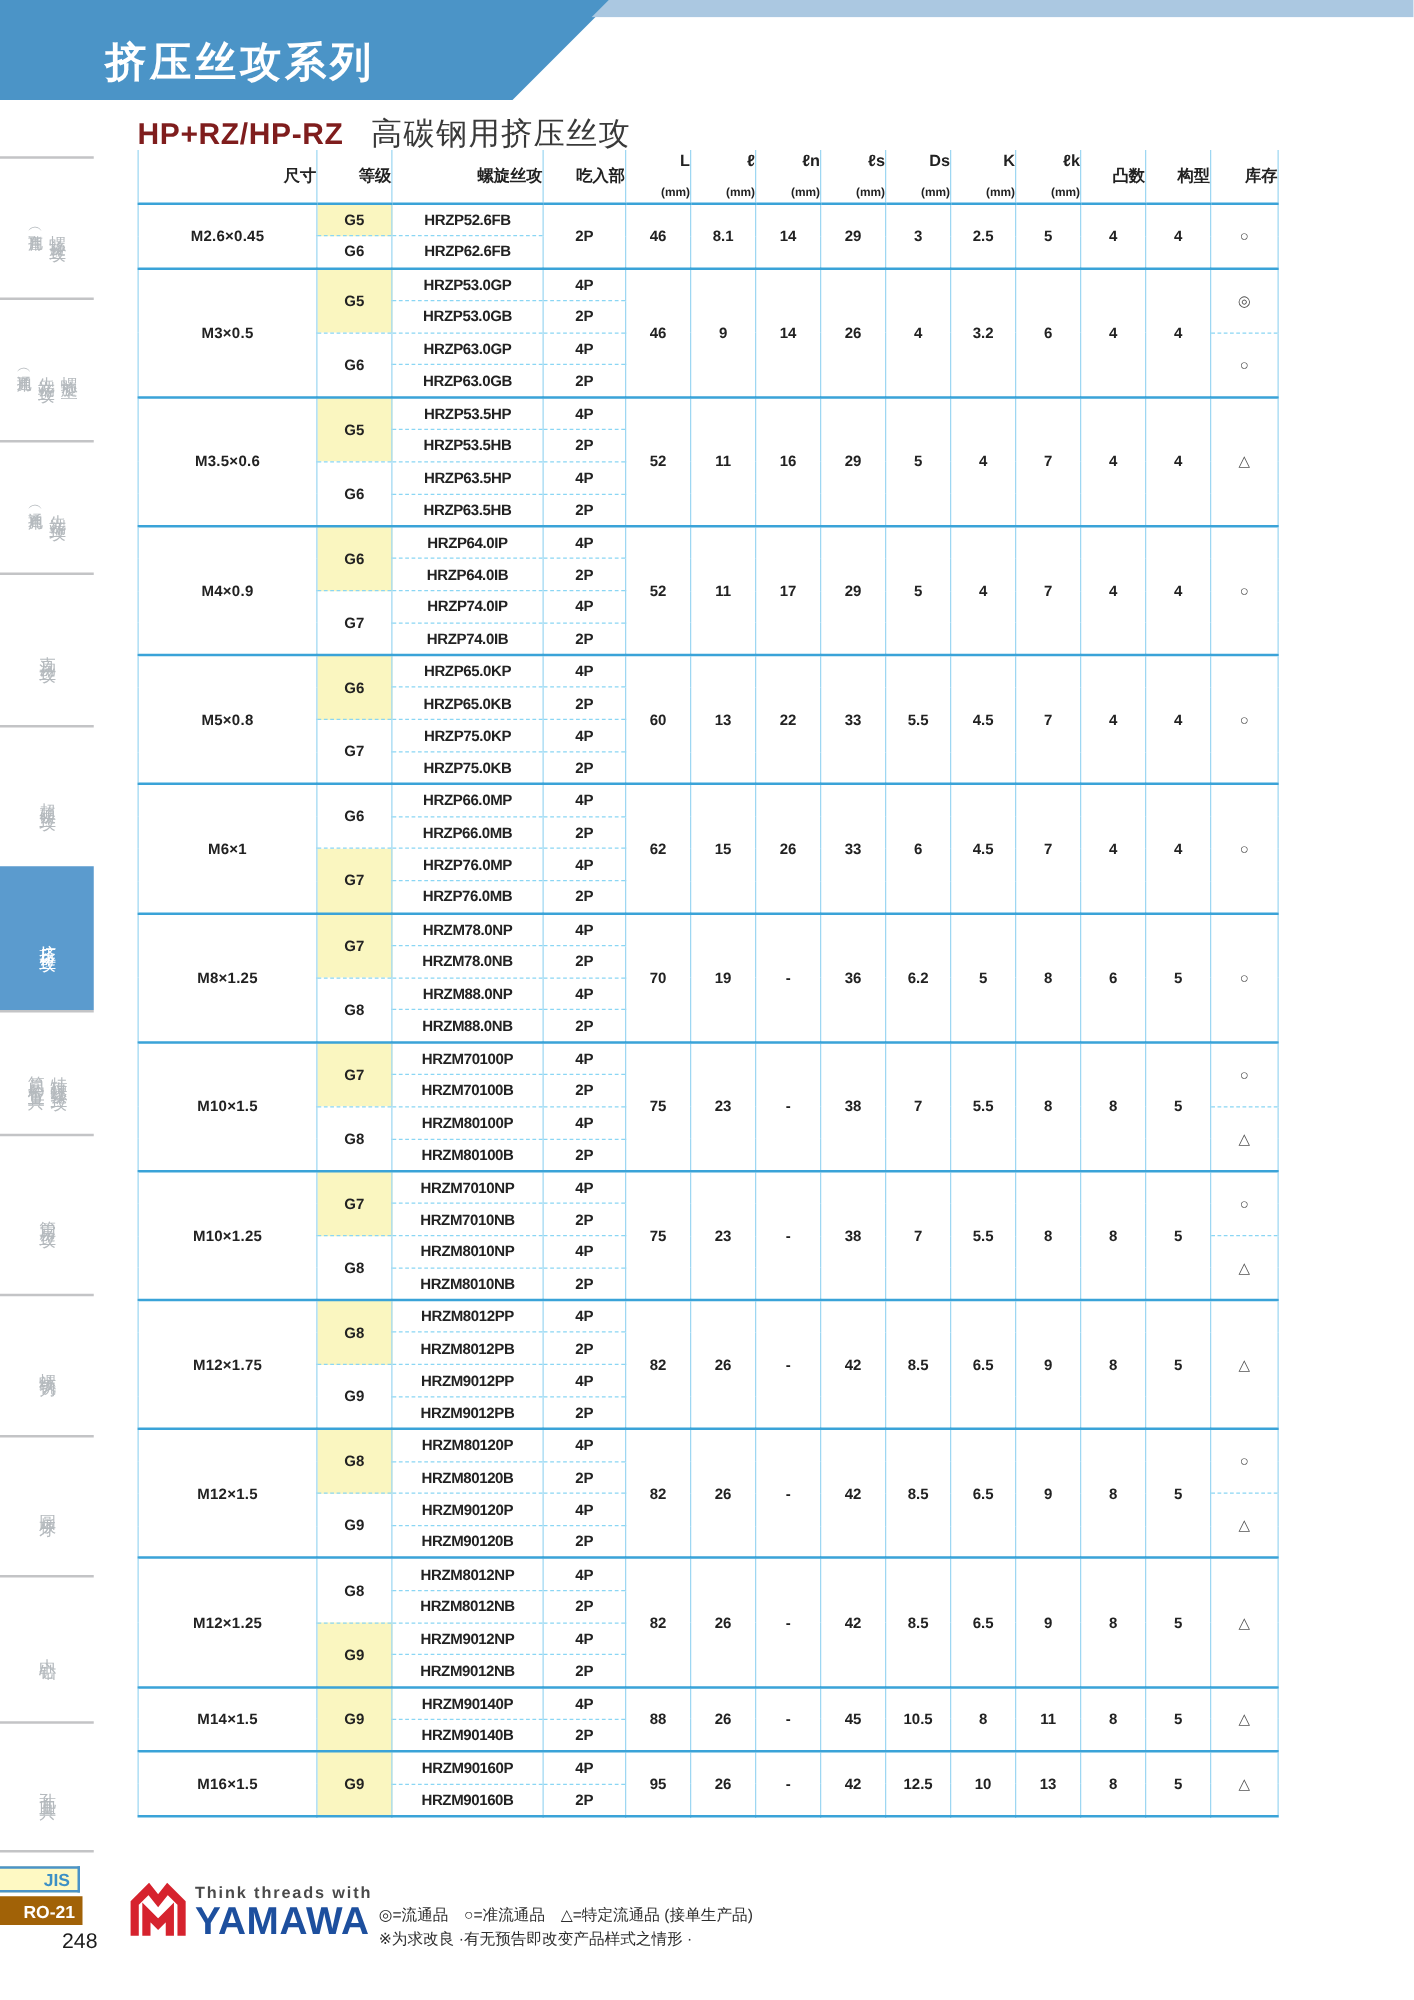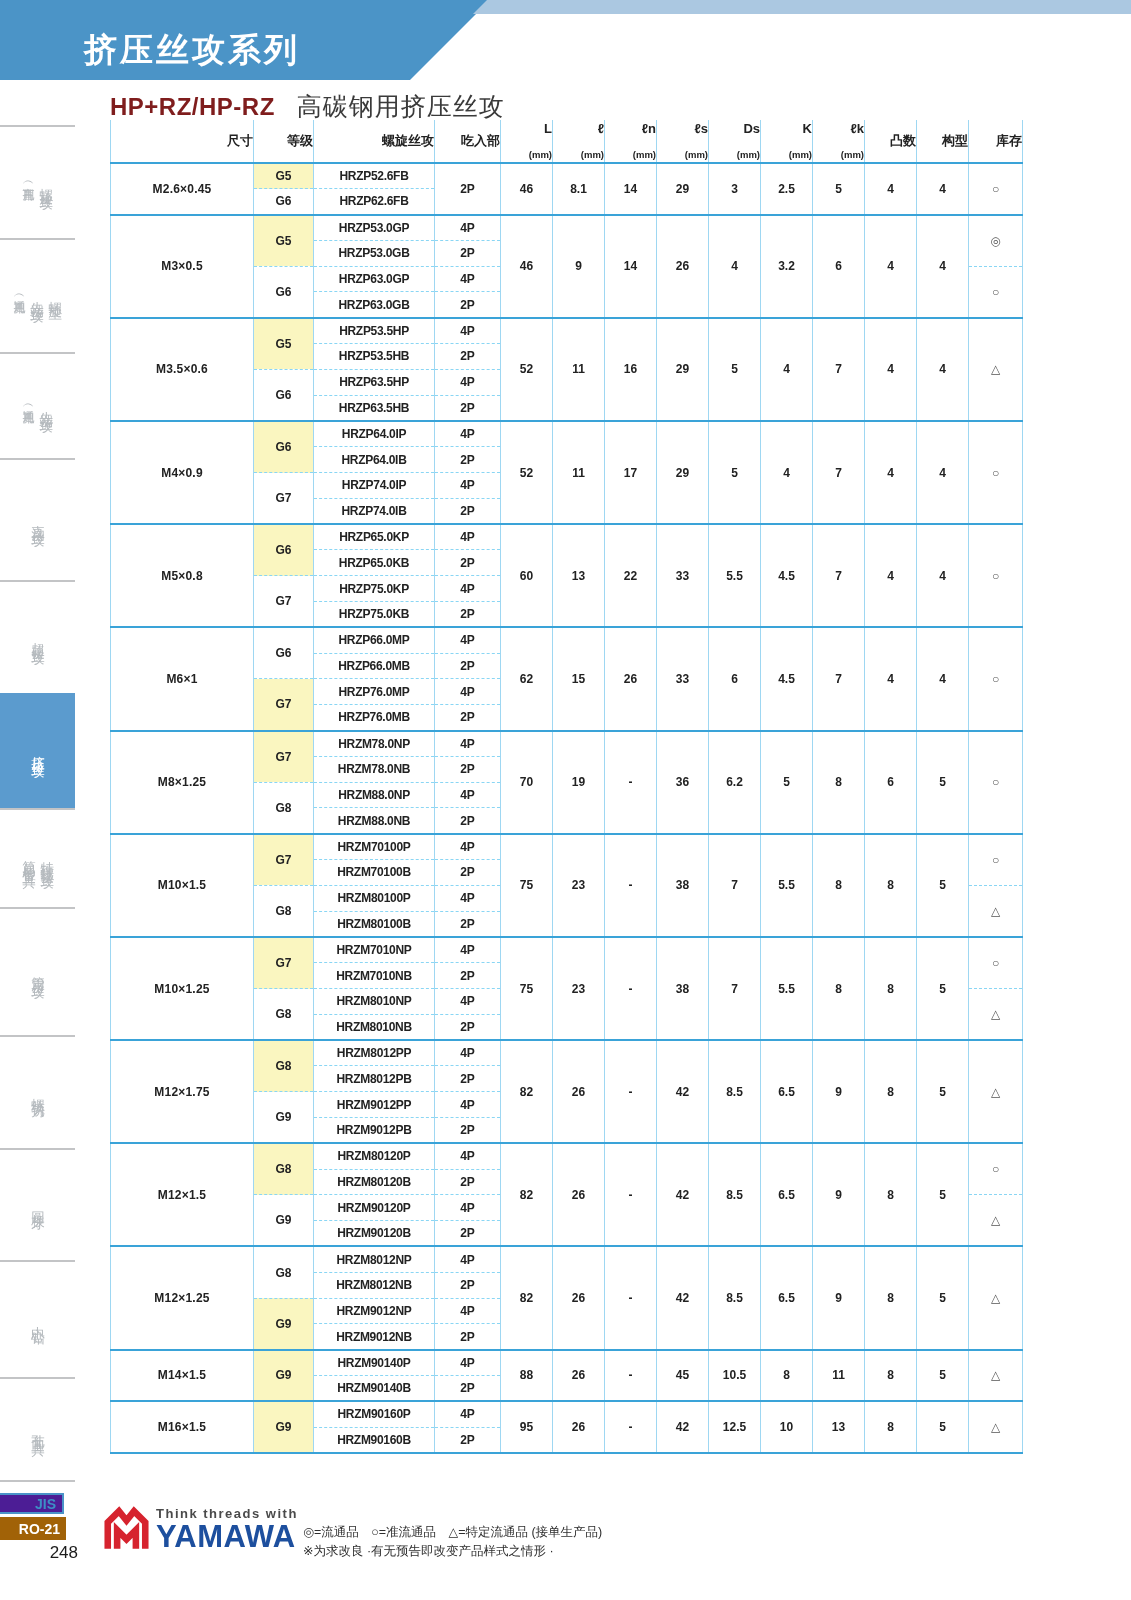--- a/index.html
+++ b/index.html
@@ -56,21 +56,21 @@
   td.c-size{font-size:15px;font-weight:bold;letter-spacing:.2px;}
   td.c-grade{font-size:12.5px;font-weight:bold;margin-top:28px;}
   td.c-grade.hl{background:var(--yellow);}
   td.c-code{font-size:12.5px;font-weight:bold;letter-spacing:-.3px;}
   td.c-ch{font-size:12px;font-weight:bold;}
   td.c-num{font-size:12px;font-weight:600;}
   td.c-stock{font-size:14px;color:#555;}
   td.dash-b{border-bottom:1.5px dashed var(--dash);}
 
   
-  .jis-tab{position:absolute;left:0;top:1493px;width:64px;height:21px;background:#4c1d95;
+  .jis-tab{position:absolute;left:0;top:1493px;width:64px;height:21px;background:#fef9c3;
     border:2px solid #4a93c8;border-left:none;color:#3c90c5;font-weight:bold;font-size:14px;
     display:flex;align-items:center;justify-content:flex-end;padding-right:6px;}
   .ro-tab{position:absolute;left:0;top:1517px;width:66px;height:23px;background:#a16207;
     color:#fff;font-weight:bold;font-size:14px;display:flex;align-items:center;
     justify-content:flex-end;padding-right:6px;}
   .page-no{position:absolute;left:16px;top:1543px;width:62px;text-align:right;font-size:17px;
     color:#1c1c1c;}
   .logo{position:absolute;left:104px;top:1506px;display:flex;align-items:flex-start;}
   .logo .emblem{width:45px;height:46px;margin-right:7px;}
   .logo .wordmark .tagline{font-size:13px;font-weight:bold;color:#4a4a4a;letter-spacing:1.5px;}

